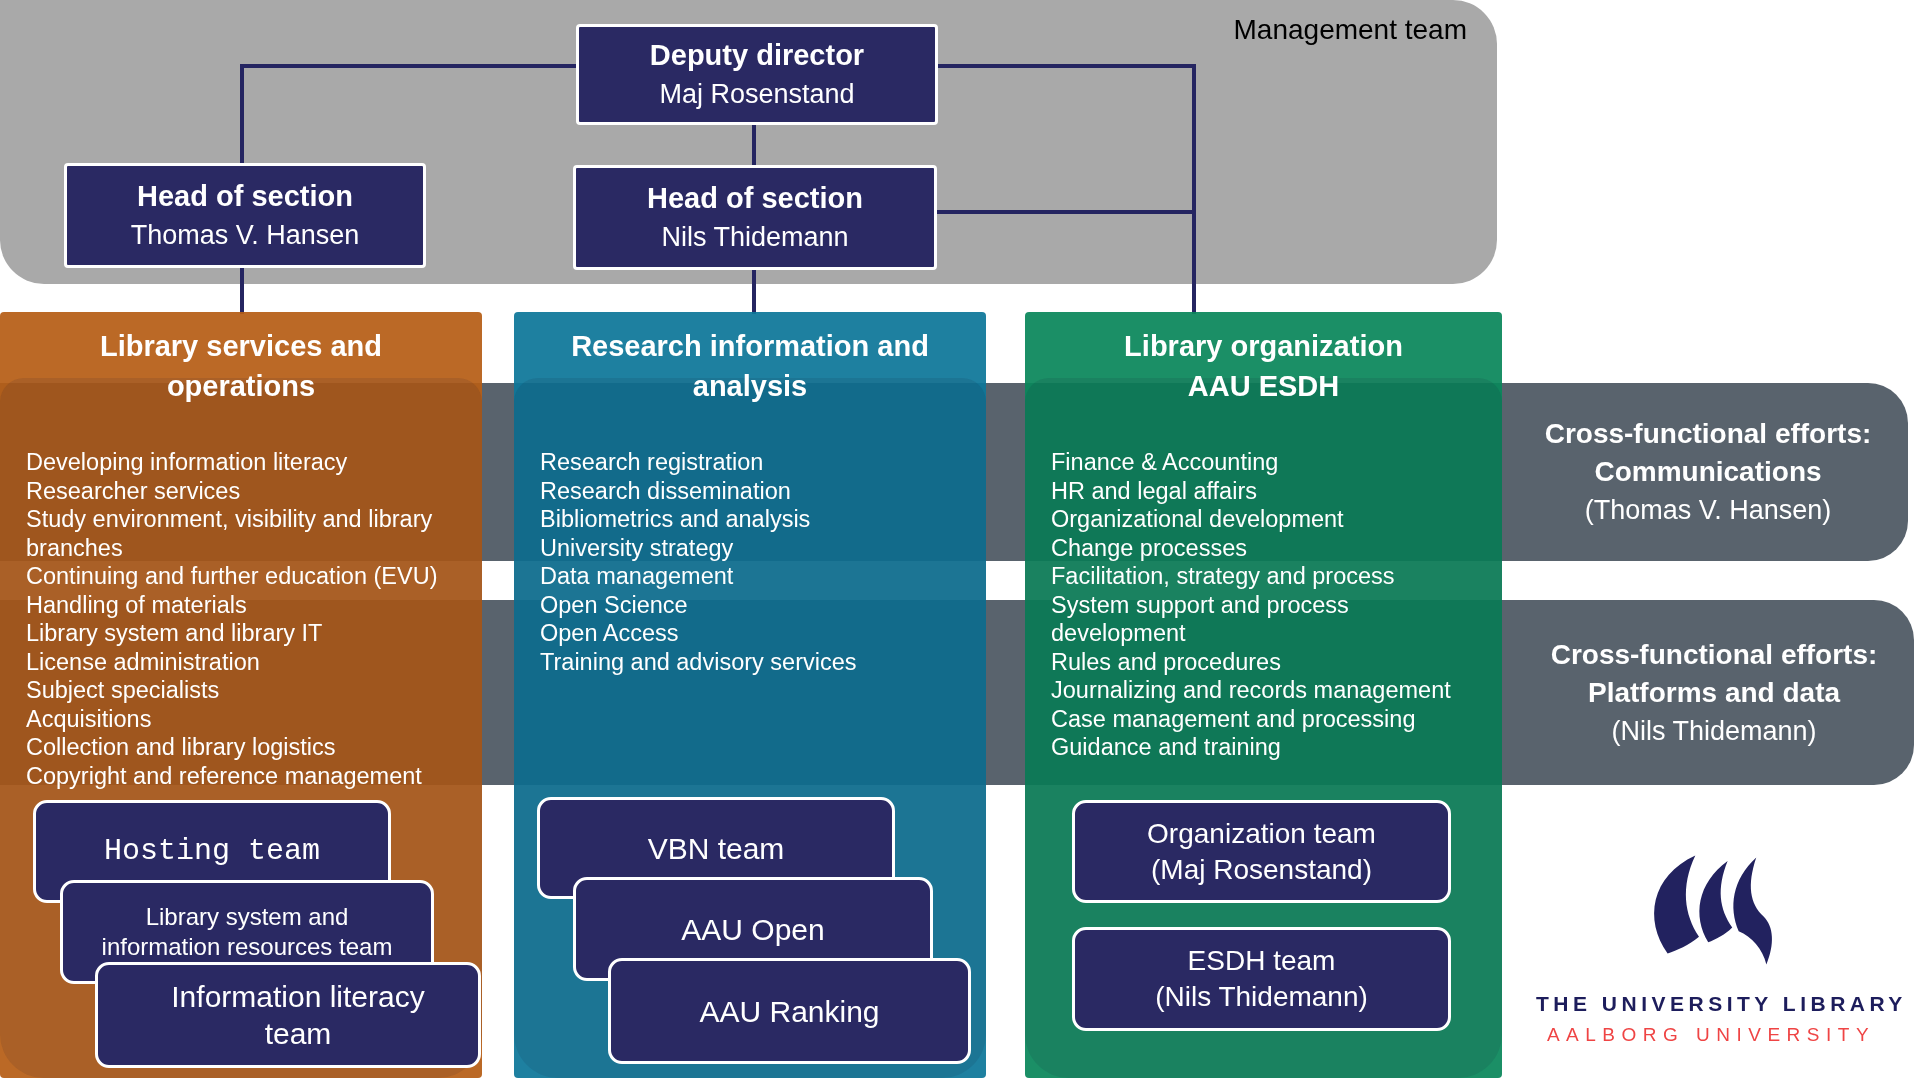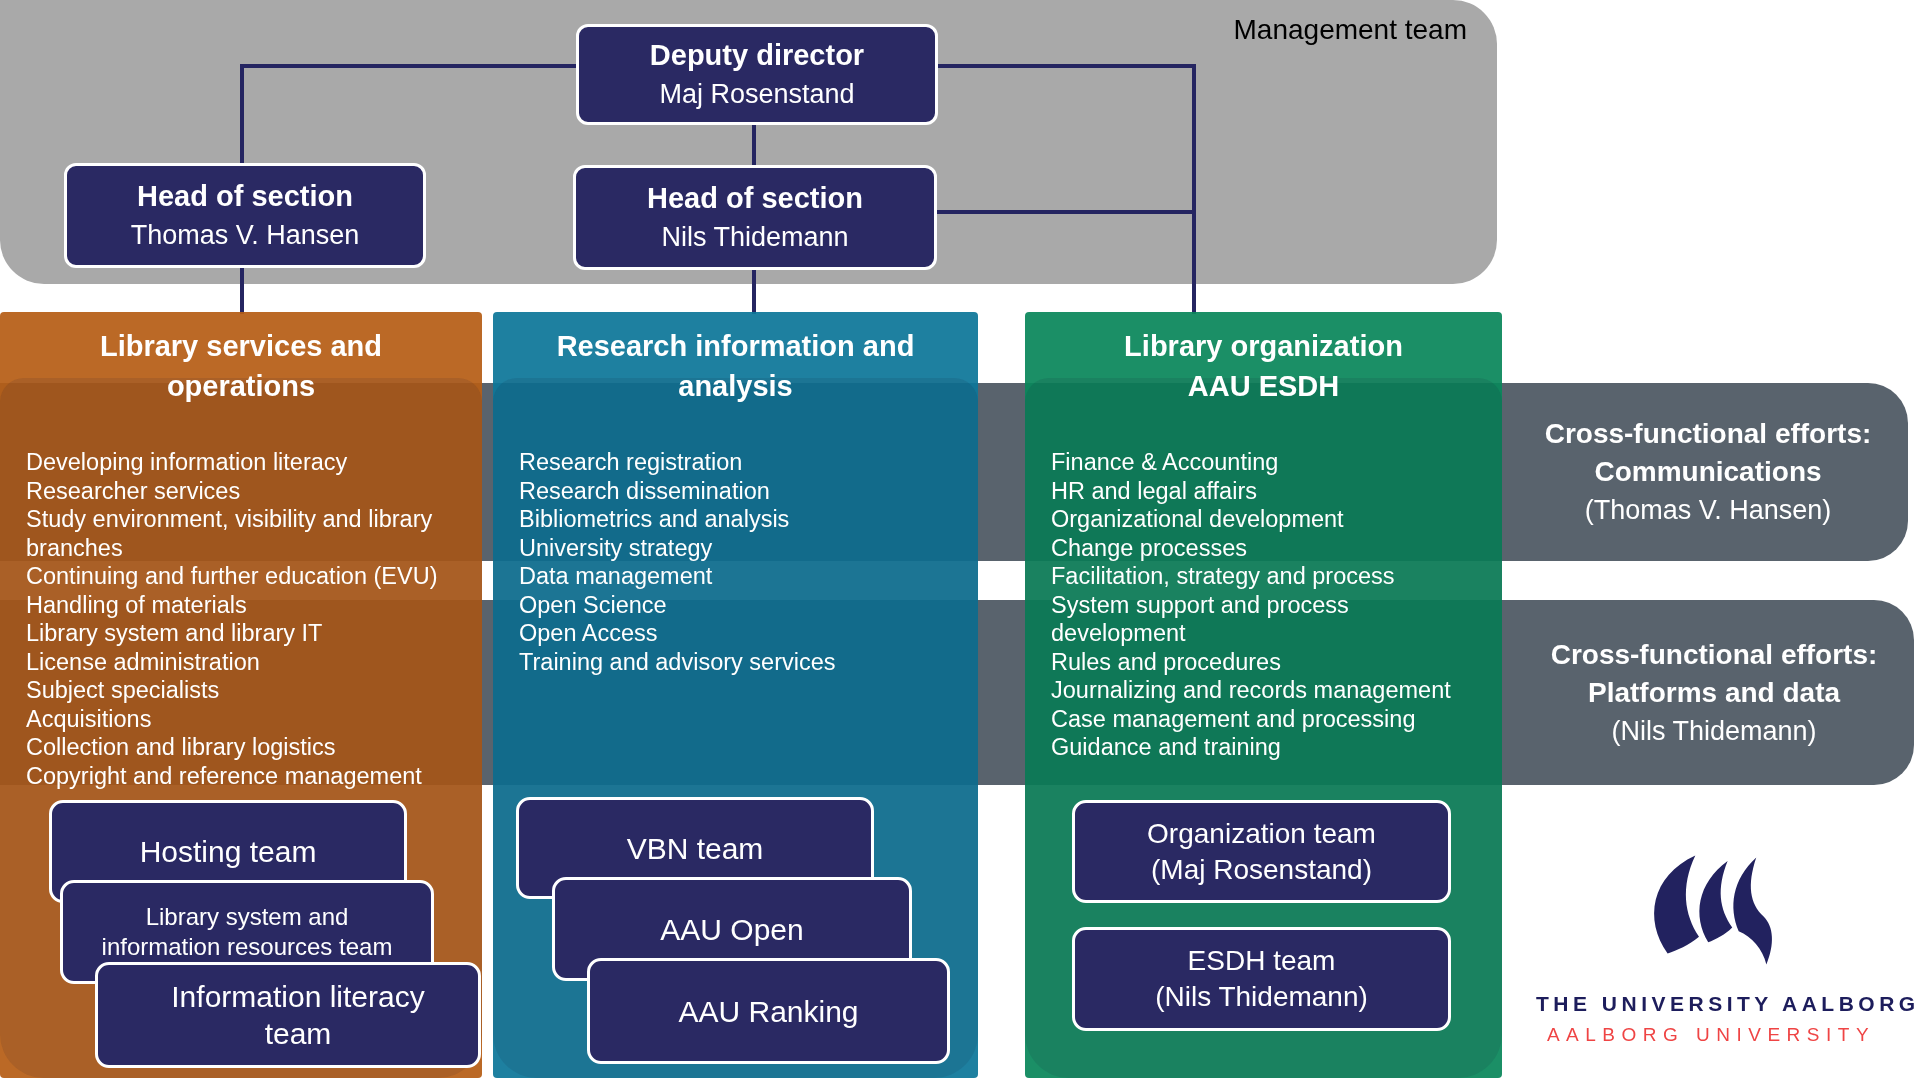--- a/index.html
+++ b/index.html
@@ -23,56 +23,56 @@
   .ln-h-top   {left:240px;top:64px;width:954px;height:4px;}
   .ln-v-left  {left:240px;top:64px;width:4px;height:101px;}
   .ln-v-mid   {left:752px;top:110px;width:4px;height:57px;}
   .ln-v-right {left:1192px;top:64px;width:4px;height:250px;}
   .ln-h-right {left:931px;top:210px;width:263px;height:4px;}
   .ln-v-thm   {left:240px;top:260px;width:4px;height:54px;}
   .ln-v-nil   {left:752px;top:262px;width:4px;height:52px;}
 
   
   .pbox{position:absolute;background:var(--navy);border:3px solid #fff;
-        border-radius:12px;display:flex;flex-direction:column;
+        border-radius:4px;display:flex;flex-direction:column;
         align-items:center;justify-content:center;gap:7px;text-align:center;}
   .pbox .t{font-weight:bold;font-size:29px;}
   .pbox .n{font-size:27px;}
   .deputy{left:576px;top:24px;width:356px;height:95px;}
   .head1 {left:64px;top:163px;width:356px;height:99px;}
   .head2 {left:573px;top:165px;width:358px;height:99px;}
 
   
   .bar{position:absolute;background:var(--bar);border-radius:40px;}
   .bar1{left:-50px;top:383px;width:1958px;height:178px;}
   .bar2{left:-50px;top:600px;width:1964px;height:185px;}
   .bar-text{position:absolute;right:-15px;top:50%;transform:translateY(-50%);
             width:430px;text-align:center;line-height:38px;font-size:27px;}
   .bar-text .b{font-weight:bold;display:block;font-size:28px;}
   .bar-text .r{display:block;}
 
   
   .col{position:absolute;top:312px;height:766px;border-radius:4px;}
   .col1{left:0;width:482px;background:rgba(182,94,22,0.93);}
-  .col2{left:493px;width:485px;background:rgba(13,118,153,0.93);}
+  .col2{left:514px;width:427px;background:rgba(13,118,153,0.93);padding-left:45px;}
   .col3{left:1025px;width:477px;background:rgba(10,134,90,0.93);}
   .col-shade{position:absolute;left:0;right:0;top:66px;bottom:0;
              background:rgba(20,16,50,0.10);border-radius:24px 24px 44px 44px;}
   .col-title{position:absolute;top:14px;left:0;right:0;text-align:center;
              font-weight:bold;font-size:29px;line-height:40px;}
   .col-title span{display:block;}
   .col-list{position:absolute;top:136px;left:26px;width:432px;
             list-style:none;margin:0;padding:0;font-size:23.5px;line-height:28.5px;}
 
   
   .team{position:absolute;background:var(--navy);border:3px solid #fff;
         border-radius:14px;display:flex;flex-direction:column;align-items:center;
         justify-content:center;text-align:center;font-size:30px;line-height:37px;}
   .team span{display:block;}
-  .c1-t1{left:49px;top:488px;width:352px;height:97px;}
+  .c1-t1{left:33px;top:488px;width:352px;height:97px;font-family:Liberation Mono, monospace;}
   .c1-t2{left:60px;top:568px;width:368px;height:98px;font-size:24px;line-height:30px;}
   .c1-t3{left:95px;top:650px;width:360px;height:100px;padding-left:20px;}
   .c2-t1{left:23px;top:485px;width:352px;height:96px;justify-content:center;}
   .c2-t2{left:59px;top:565px;width:354px;height:98px;}
   .c2-t3{left:94px;top:646px;width:357px;height:100px;}
   .c3-t1{left:47px;top:488px;width:373px;height:97px;font-size:28px;line-height:36px;}
   .c3-t2{left:47px;top:615px;width:373px;height:98px;font-size:28px;line-height:36px;}
 
   
   .logo{position:absolute;left:1536px;top:850px;width:350px;text-align:center;color:#22225F;}
@@ -211,17 +211,17 @@
       <span>(Nils Thidemann)</span>
     </div>
   </div>
 
   <div class="logo">
     <svg width="150" height="120" viewBox="0 0 150 130">
       <path fill="#22225F" d="M 28 112 C 2 76 10 28 58 6 C 42 40 46 70 62 94 C 51 103 38 109 28 112 Z"></path>
       <path fill="#22225F" d="M 72 100 C 55 72 60 36 93 12 C 81 42 84 64 98 84 C 90 92 80 97 72 100 Z"></path>
       <path fill="#22225F" d="M 105 88 C 94 62 98 32 124 8 C 114 38 117 58 132 72 C 143 83 144 102 135 124 C 131 107 119 94 105 88 Z"></path>
     </svg>
-    <div class="logo-line1">THE UNIVERSITY AALBORG</div>
+    <div class="logo-line1">THE UNIVERSITY LIBRARY</div>
     <div class="logo-line2">AALBORG UNIVERSITY</div>
   </div>
 
 </div>
 
 </body></html>

